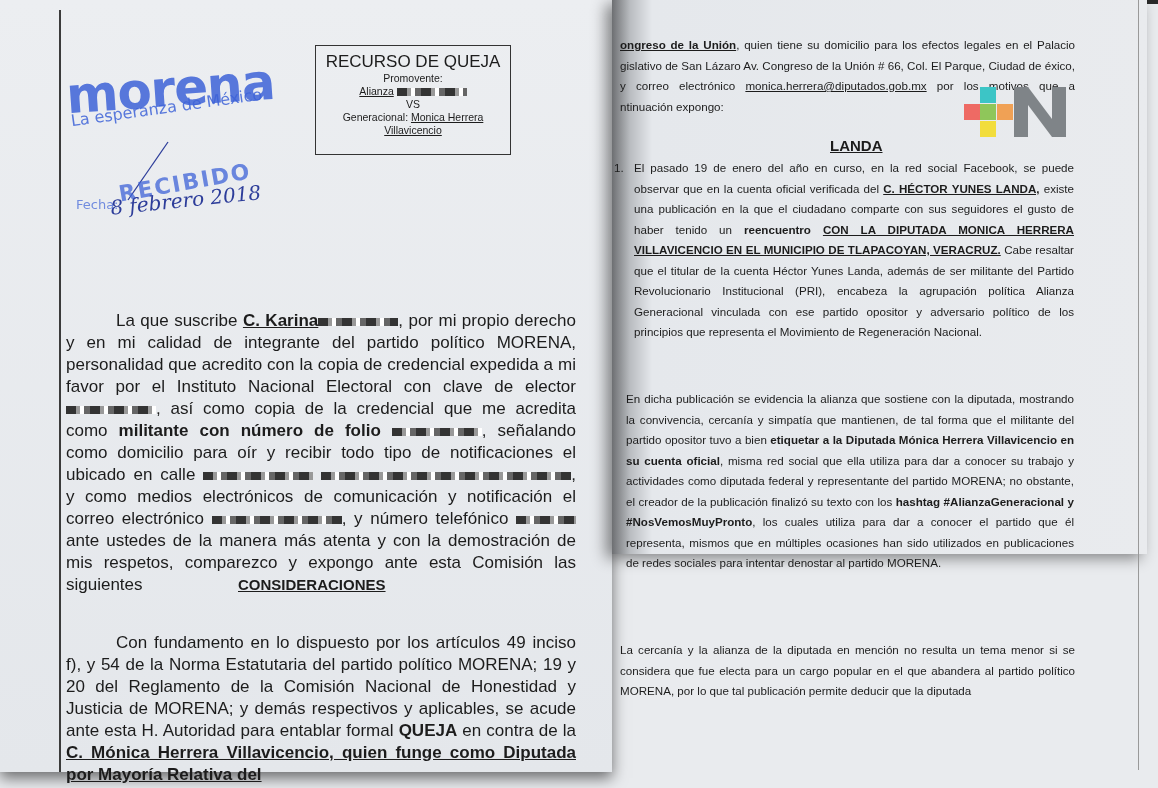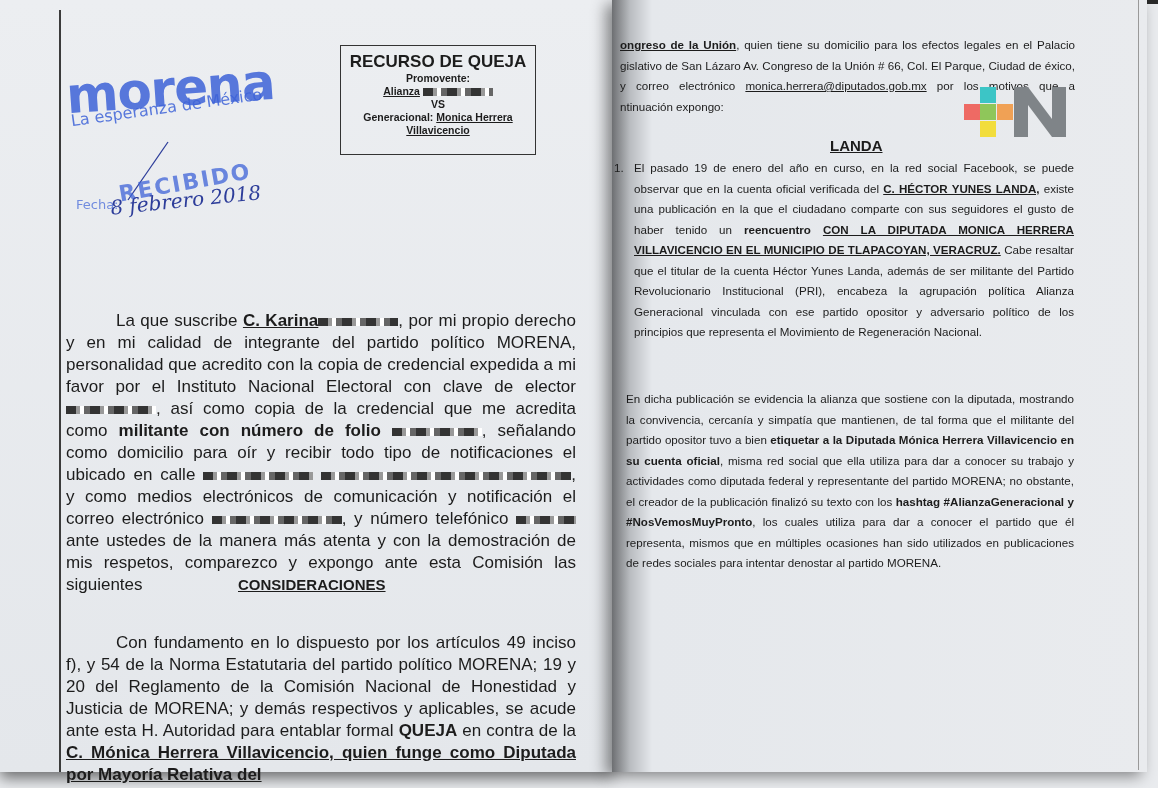--- a/index.html
+++ b/index.html
@@ -1,32 +1,32 @@
 <!DOCTYPE html>
 <html><head>
 <meta charset="utf-8">
 <style>
   html,body{margin:0;padding:0;}
   body{width:1158px;height:788px;overflow:hidden;background:#e9ebee;position:relative;font-family:"Liberation Sans",sans-serif;color:#1c1c1c;}
   .page{position:absolute;background:#e6e9ed;box-shadow:0 6px 14px rgba(0,0,0,.55);}
   #page-left{left:0;top:0;width:612px;height:772px;background:linear-gradient(180deg,#eceef1 0%,#e4e7eb 100%);}
-  #page-right{left:612px;top:0;width:535px;height:772px;background:linear-gradient(90deg,#6d6f72 0px,#b9bcc0 18px,#e5e8ec 40px,#e9ebee 100%);box-shadow:-6px 4px 14px rgba(0,0,0,.45);}
+  #page-right{left:612px;top:0;width:535px;height:554px;background:linear-gradient(90deg,#6d6f72 0px,#b9bcc0 18px,#e5e8ec 40px,#e9ebee 100%);box-shadow:-6px 4px 14px rgba(0,0,0,.45);}
   .topbar{position:absolute;left:0;top:0;width:1158px;height:4px;background:#2a2a2a;}
   .margin-line{position:absolute;left:59px;top:10px;width:2px;height:762px;background:#3b3b3b;}
   .right-edge{position:absolute;left:1138px;top:0;width:1px;height:770px;background:#999;}
   
   .stamp{position:absolute;color:#3e63d8;opacity:.85;}
   .morena{left:66px;top:64px;font-family:"DejaVu Sans",sans-serif;font-weight:bold;font-size:50px;letter-spacing:-1px;transform:rotate(-4deg);line-height:1;}
   .morena-sub{left:70px;top:98px;font-family:"DejaVu Sans",sans-serif;font-size:16px;transform:rotate(-8deg);}
   .recibido{left:118px;top:170px;font-family:"DejaVu Sans",sans-serif;font-weight:bold;font-size:22px;letter-spacing:2px;transform:rotate(-10deg);opacity:.75;}
   .fecha{left:76px;top:197px;font-family:"DejaVu Sans",sans-serif;font-size:13px;opacity:.7;}
   .signature{position:absolute;left:78px;top:140px;}
   .handwriting{position:absolute;left:110px;top:188px;font-family:"DejaVu Serif",serif;font-style:italic;font-size:20px;color:#2d3d9a;transform:rotate(-6deg);}
   
-  .casebox{position:absolute;left:315px;top:45px;width:194px;height:108px;border:1.5px solid #333;text-align:center;font-weight:bold;margin-left:25px;}
+  .casebox{position:absolute;left:315px;top:45px;width:194px;height:108px;border:1.5px solid #333;text-align:center;font-weight:normal;}
   .casebox .title{font-size:17px;margin-top:6px;}
   .casebox .line{font-size:10.5px;line-height:13px;}
   .u{text-decoration:underline;}
   .redact{display:inline-block;height:8px;background:repeating-linear-gradient(90deg,#333 0 10px,#999 10px 14px,#fff 14px 18px,#666 18px 24px);vertical-align:middle;}
   
   .txt{position:absolute;font-size:17px;line-height:22px;}
   .addr{left:66px;top:253px;font-weight:bold;font-size:11.5px;line-height:12.5px;}
   .addr .spaced{letter-spacing:3px;}
   .para{left:66px;width:510px;text-align:justify;}
   .indent{text-indent:50px;}
@@ -83,20 +83,21 @@
 
   <div class="rtxt" style="left:2px;top:158px;width:12px;">1.</div>
   <div class="rtxt" style="left:22px;top:158px;width:440px;">
     <span>El pasado 19 de enero del año en curso, en la red social Facebook, se puede observar que en la cuenta oficial verificada del </span><b class="u">C. HÉCTOR YUNES LANDA,</b><span> existe una publicación en la que el ciudadano comparte con sus seguidores el gusto de haber tenido un </span><b>reencuentro</b><span> </span><b class="u">CON LA DIPUTADA MONICA HERRERA VILLAVICENCIO EN EL MUNICIPIO DE TLAPACOYAN, VERACRUZ.</b><span> Cabe resaltar que el titular de la cuenta Héctor Yunes Landa, además de ser militante del Partido Revolucionario Institucional (PRI), encabeza la agrupación política Alianza Generacional vinculada con ese partido opositor y adversario político de los principios que representa el Movimiento de Regeneración Nacional.</span>
   </div>
 
   <div class="rtxt" style="left:14px;top:389px;width:448px;">
     <span>En dicha publicación se evidencia la alianza que sostiene con la diputada, mostrando la convivencia, cercanía y simpatía que mantienen, de tal forma que el militante del partido opositor tuvo a bien </span><b>etiquetar a la Diputada Mónica Herrera Villavicencio en su cuenta oficial</b><span>, misma red social que ella utiliza para dar a conocer su trabajo y actividades como diputada federal y representante del partido MORENA; no obstante, el creador de la publicación finalizó su texto con los </span><b>hashtag #AlianzaGeneracional y #NosVemosMuyPronto</b><span>, los cuales utiliza para dar a conocer el partido que él representa, mismos que en múltiples ocasiones han sido utilizados en publicaciones de redes sociales para intentar denostar al partido MORENA.</span>
   </div>
 
+  <div class="rtxt" style="left:8px;top:640px;width:455px;">La cercanía y la alianza de la diputada en mención no resulta un tema menor si se considera que fue electa para un cargo popular en el que abandera al partido político MORENA, por lo que tal publicación permite deducir que la diputada</div>
 </div>
 
 <div class="right-edge"></div>
 
 <svg class="logo-n" width="110" height="56" viewBox="0 0 110 56">
   <rect x="16" y="0" width="16" height="16" fill="#3cc5c6"></rect>
   <rect x="0" y="17" width="16" height="16" fill="#ee6a64"></rect>
   <rect x="16" y="17" width="16" height="16" fill="#8fc65a"></rect>
   <rect x="33" y="17" width="16" height="16" fill="#f0a155"></rect>
   <rect x="16" y="34" width="16" height="16" fill="#f2dd3c"></rect>

